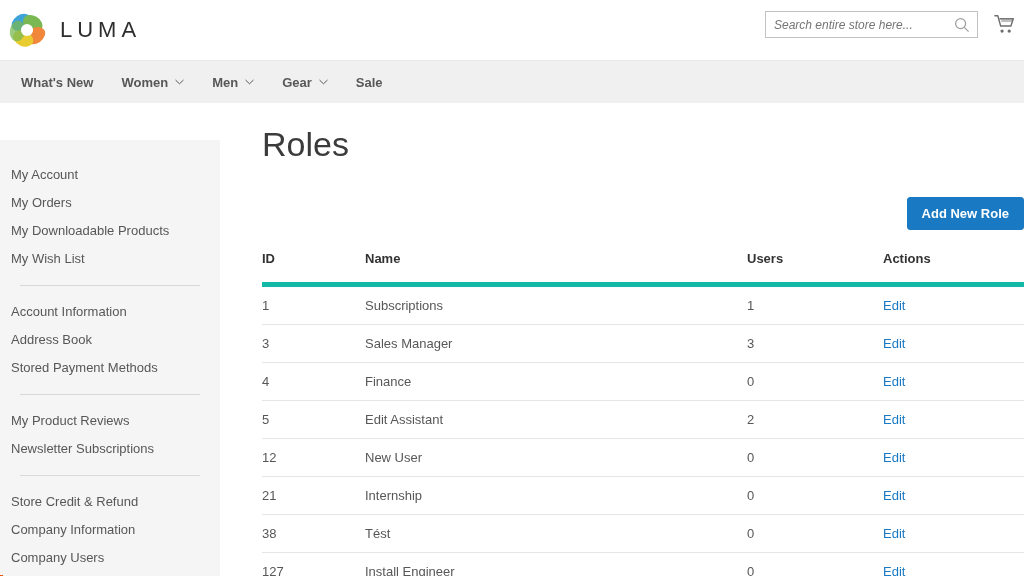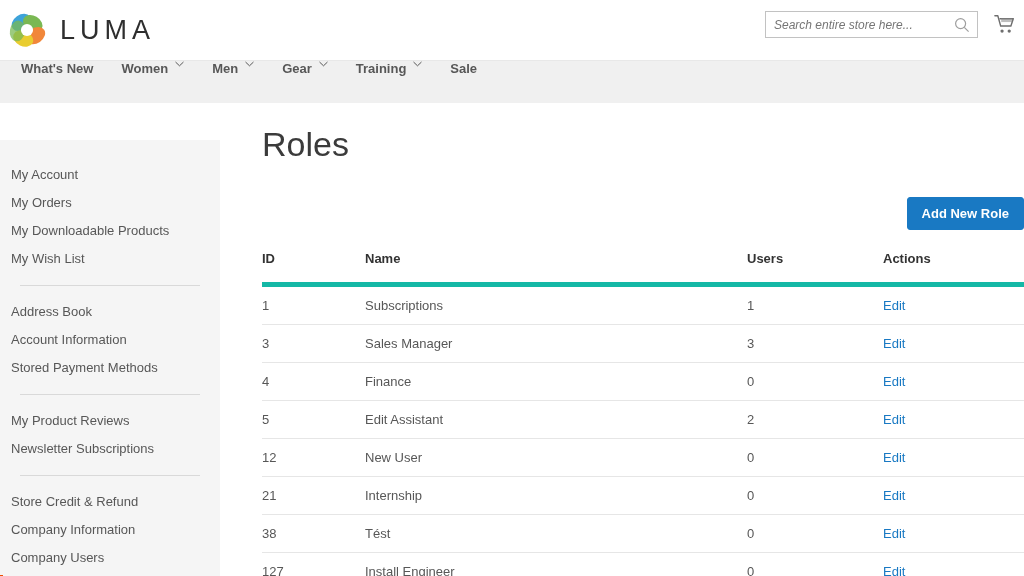--- a/index.html
+++ b/index.html
@@ -21,21 +21,21 @@
     align-items: center;
   }
   .logo-wrap {
     display: flex;
     align-items: center;
     margin-left: 8px;
   }
   .logo-mark { width: 38px; height: 38px; display: block; }
   .logo-text {
     margin-left: 14px;
-    font-size: 27px;
+    font-size: 22px;
     letter-spacing: 5px;
     color: #2e2e2e;
     font-weight: 400;
   }
   .header-right {
     position: absolute;
     right: 8px;
     top: 11px;
     display: flex;
     align-items: center;
@@ -77,20 +77,21 @@
   .nav {
     height: 43px;
     background: #f0f0f0;
     border-top: 1px solid #e8e8e8;
     display: flex;
     align-items: center;
     padding-left: 7px;
   }
   .nav-item {
     display: flex;
+    align-items: center;
     font-size: 13px;
     font-weight: bold;
     color: #575757;
     padding: 0 14px;
     height: 43px;
     cursor: pointer;
     white-space: nowrap;
   }
   .nav-caret {
     margin-left: 7px;
@@ -253,26 +254,20 @@
       <path d="M0.6 0.8 L5 5 L9.4 0.8" fill="none" stroke="#575757" stroke-width="1.1"></path>
     </svg>
   </div>
   <div class="nav-item">
     <span>Gear</span>
     <svg class="nav-caret" viewBox="0 0 10 6">
       <path d="M0.6 0.8 L5 5 L9.4 0.8" fill="none" stroke="#575757" stroke-width="1.1"></path>
     </svg>
   </div>
   <div class="nav-item">
-    <span>Training</span>
-    <svg class="nav-caret" viewBox="0 0 10 6">
-      <path d="M0.6 0.8 L5 5 L9.4 0.8" fill="none" stroke="#575757" stroke-width="1.1"></path>
-    </svg>
-  </div>
-  <div class="nav-item">
     <span>Sale</span>
   </div>
 </div>
 
 <div class="page">
 
   <div class="sidebar-col">
     <div class="sidebar">
 
       <div class="side-group">
@@ -287,24 +282,24 @@
         </div>
         <div class="side-item">
           <span>My Wish List</span>
         </div>
       </div>
 
       <div class="side-sep"></div>
 
       <div class="side-group">
         <div class="side-item">
+          <span>Account Information</span>
+        </div>
+        <div class="side-item">
           <span>Address Book</span>
-        </div>
-        <div class="side-item">
-          <span>Account Information</span>
         </div>
         <div class="side-item">
           <span>Stored Payment Methods</span>
         </div>
       </div>
 
       <div class="side-sep"></div>
 
       <div class="side-group">
         <div class="side-item">

